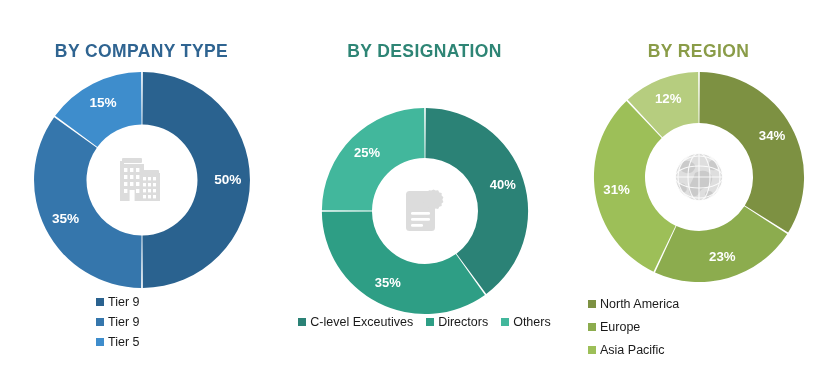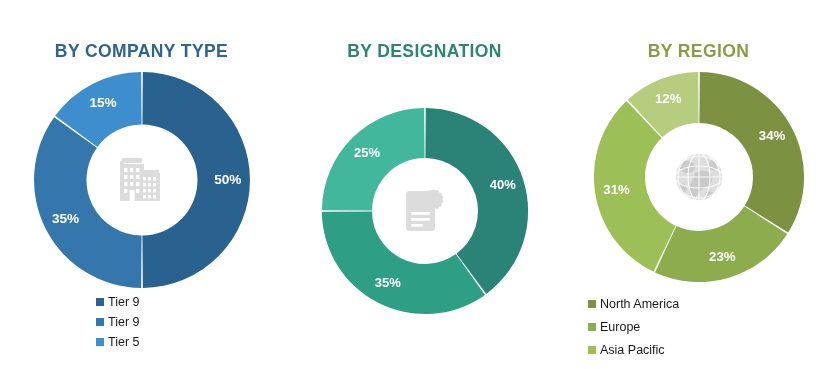--- a/index.html
+++ b/index.html
@@ -227,20 +227,34 @@
           </g>
           <g fill="#ffffff">
             <rect x="14" y="29" width="19" height="2.8" rx="1.2"></rect>
             <rect x="14" y="35" width="19" height="2.8" rx="1.2"></rect>
             <rect x="14" y="41" width="12" height="2.8" rx="1.2"></rect>
           </g>
         </svg>
       </span>
     </div>
 
+    <div class="legend legend-designation" id="legend-designation">
+        <div class="legend-item">
+          <span class="legend-swatch" style="background: rgb(43, 130, 118);"></span>
+          <span class="legend-label">C-level Exceutives</span>
+        </div>
+        <div class="legend-item">
+          <span class="legend-swatch" style="background: rgb(46, 158, 133);"></span>
+          <span class="legend-label">Directors</span>
+        </div>
+        <div class="legend-item">
+          <span class="legend-swatch" style="background: rgb(66, 183, 156);"></span>
+          <span class="legend-label">Others</span>
+        </div>
+      </div>
   </section>
 
   <section class="panel panel-region">
     <div class="panel-title title-region">BY REGION</div>
 
     <div class="donut-wrap donut-region">
       <svg viewBox="0 0 220 220" id="svg-region">
           <path d="M110.84036739509212 3.00330013200751 A107 107 0 0 1 200.7905930030209 166.6221531042384 L156.6680618239827 139.10484505358048 A55 55 0 0 0 110.43196454887912 55.00169632953657 Z" fill="#7d9142"></path>
           <text x="184.48606780372842" y="69.0509377013542" class="slice-label slice-label-lg">34%</text>
           <path d="M199.89001026718677 168.0412444229537 A107 107 0 0 1 65.20340808349522 207.17131959928372 L86.97371443544148 159.9478745603795 A55 55 0 0 0 156.20514546444178 139.83428451647154 Z" fill="#8cac4e"></path>

